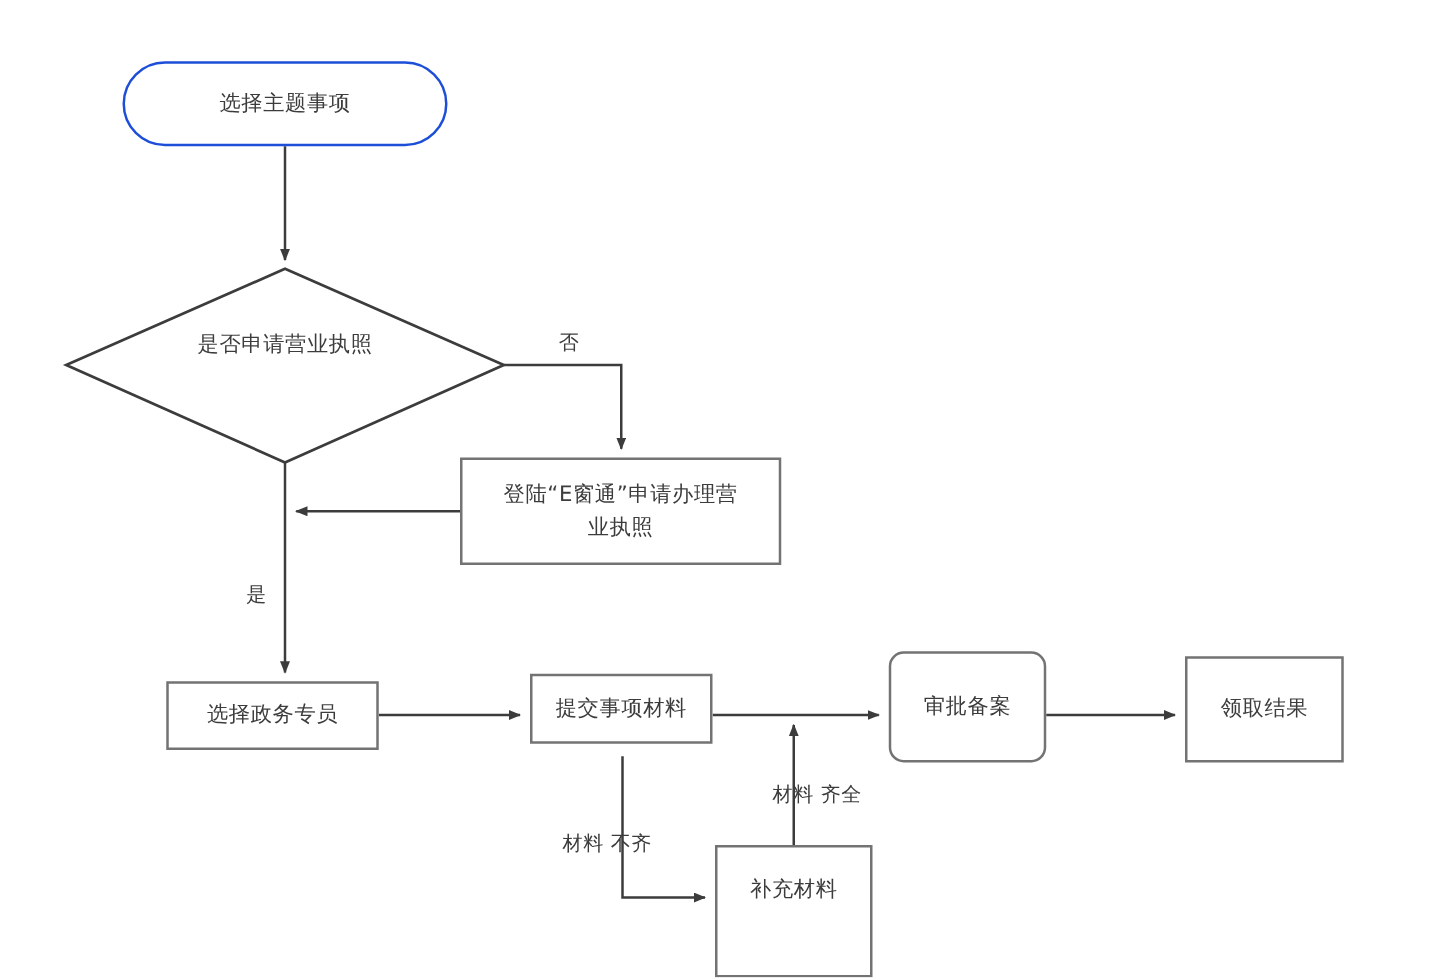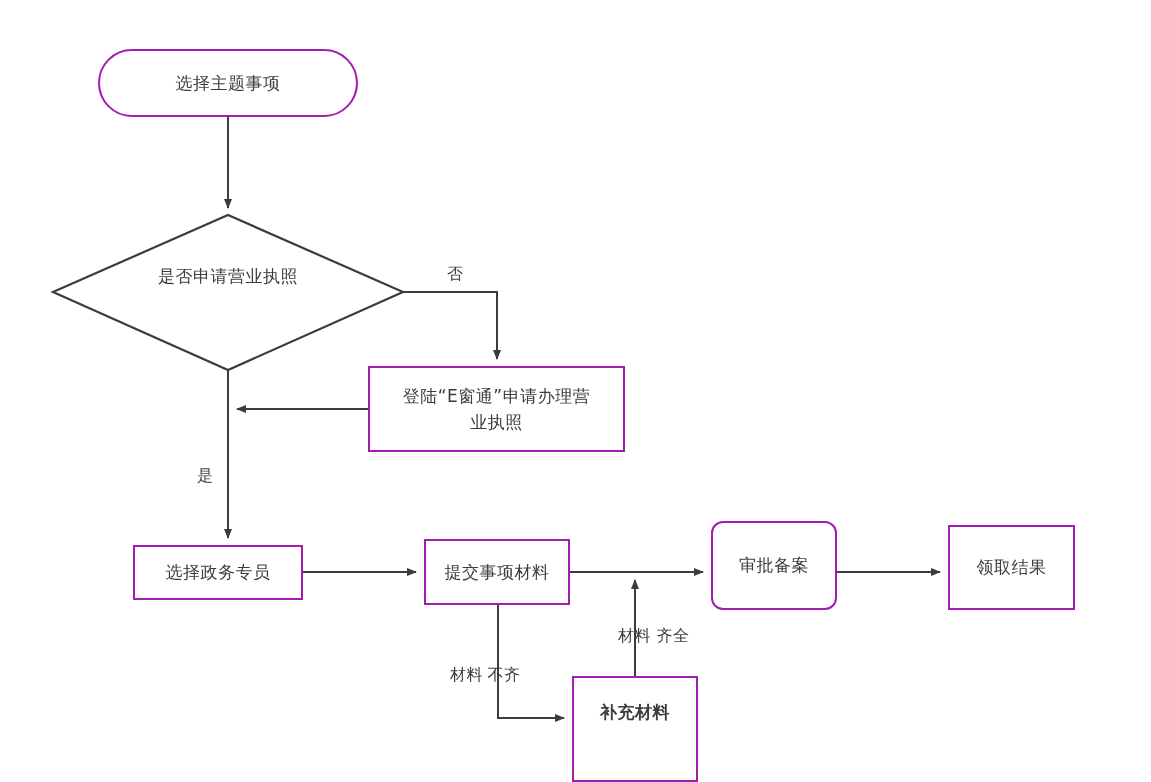--- a/index.html
+++ b/index.html
@@ -33,24 +33,24 @@
     justify-content: center;
     text-align: center;
     color: #3c3c3c;
     font-size: 17px;
     line-height: 1.55;
     letter-spacing: 0.5px;
     background: #ffffff;
     z-index: 2;
   }
   .node.rect {
-    border: 2px solid #a21caf;
+    border: 2px solid #737373;
   }
   .node.stadium {
-    border: 2px solid #a21caf;
+    border: 2px solid #1d4ed8;
     border-radius: 34px;
   }
   .node.diamond-label {
     border: none;
     background: transparent;
   }
   .edge-label {
     position: absolute;
     color: #3c3c3c;
     font-size: 16px;
@@ -108,37 +108,37 @@
 
   <div class="node rect" style="left:368px; top:366px; width:257px; height:86px;">
     <span class="node-text">登陆“E窗通”申请办理营
 业执照</span>
   </div>
 
   <div class="node rect" style="left:133px; top:545px; width:170px; height:55px;text-align:right;">
     <span class="node-text">选择政务专员</span>
   </div>
 
-  <div class="node rect" style="left:424px; top:539px; width:146px; height:66px;">
+  <div class="node rect" style="left:424px; top:539px; width:146px; height:56px;">
     <span class="node-text">提交事项材料</span>
   </div>
 
   <div class="node rect" style="left:711px; top:521px; width:126px; height:89px;border-radius:12px;">
     <span class="node-text">审批备案</span>
   </div>
 
   <div class="node rect" style="left:948px; top:525px; width:127px; height:85px;">
     <span class="node-text">领取结果</span>
   </div>
 
   <div class="node rect" style="left:572px; top:676px; width:126px; height:106px;">
-    <span class="node-text" style="margin-bottom:34px;font-weight:bold;">补充材料</span>
+    <span class="node-text" style="margin-bottom:34px;">补充材料</span>
   </div>
 
   <div class="edge-label" style="left:447px; top:264px;">否</div>
 
   <div class="edge-label" style="left:197px; top:466px;">是</div>
 
-  <div class="edge-label" style="left:450px; top:665px;font-family:Liberation Serif, serif;">材料 不齐</div>
+  <div class="edge-label" style="left:450px; top:665px;">材料 不齐</div>
 
   <div class="edge-label" style="left:588px; top:626px;margin-left:30px;">材料 齐全</div>
 
 </div>
 
 </body></html>

